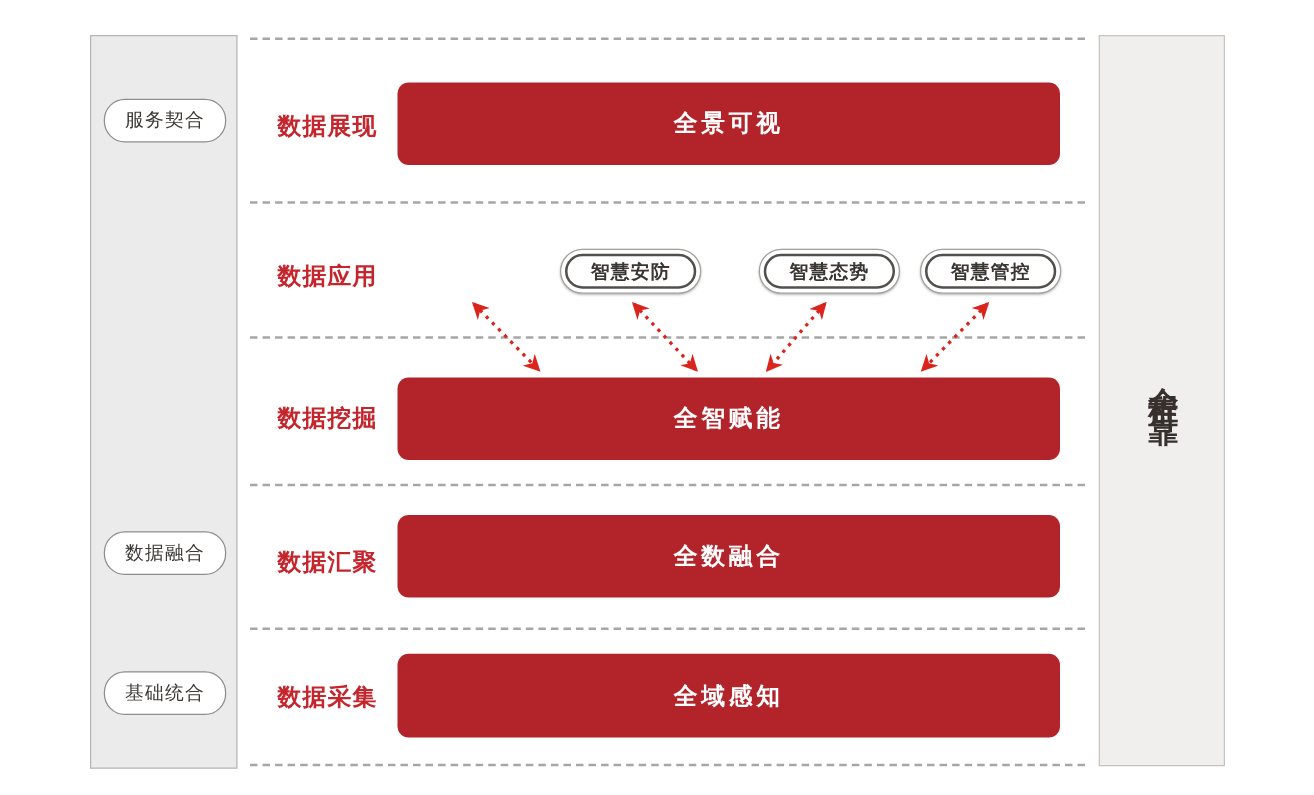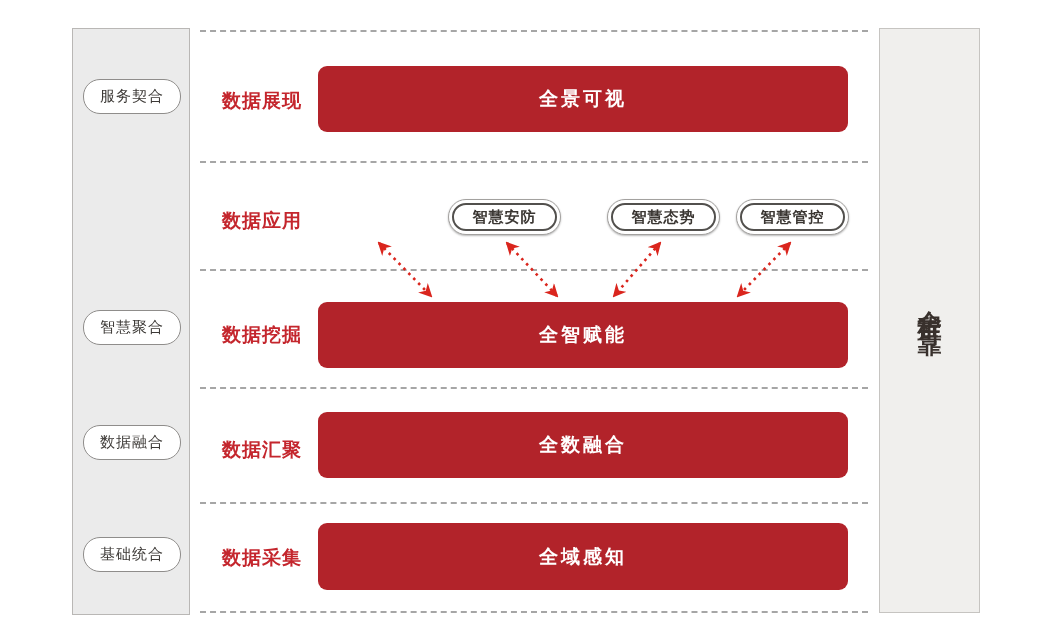--- a/index.html
+++ b/index.html
@@ -87,23 +87,20 @@
 </style>
 </head>
 <body>
 
 <div class="canvas">
 
   <div class="left-rail">
     <div class="rail-pill p0">
       <span>服务契合</span>
     </div>
-    <div class="rail-pill p2">
-      <span>智慧聚合</span>
-    </div>
     <div class="rail-pill p3">
       <span>数据融合</span>
     </div>
     <div class="rail-pill p4">
       <span>基础统合</span>
     </div>
   </div>
 
   <div class="dashline d0"></div>
   <div class="dashline d1"></div>

